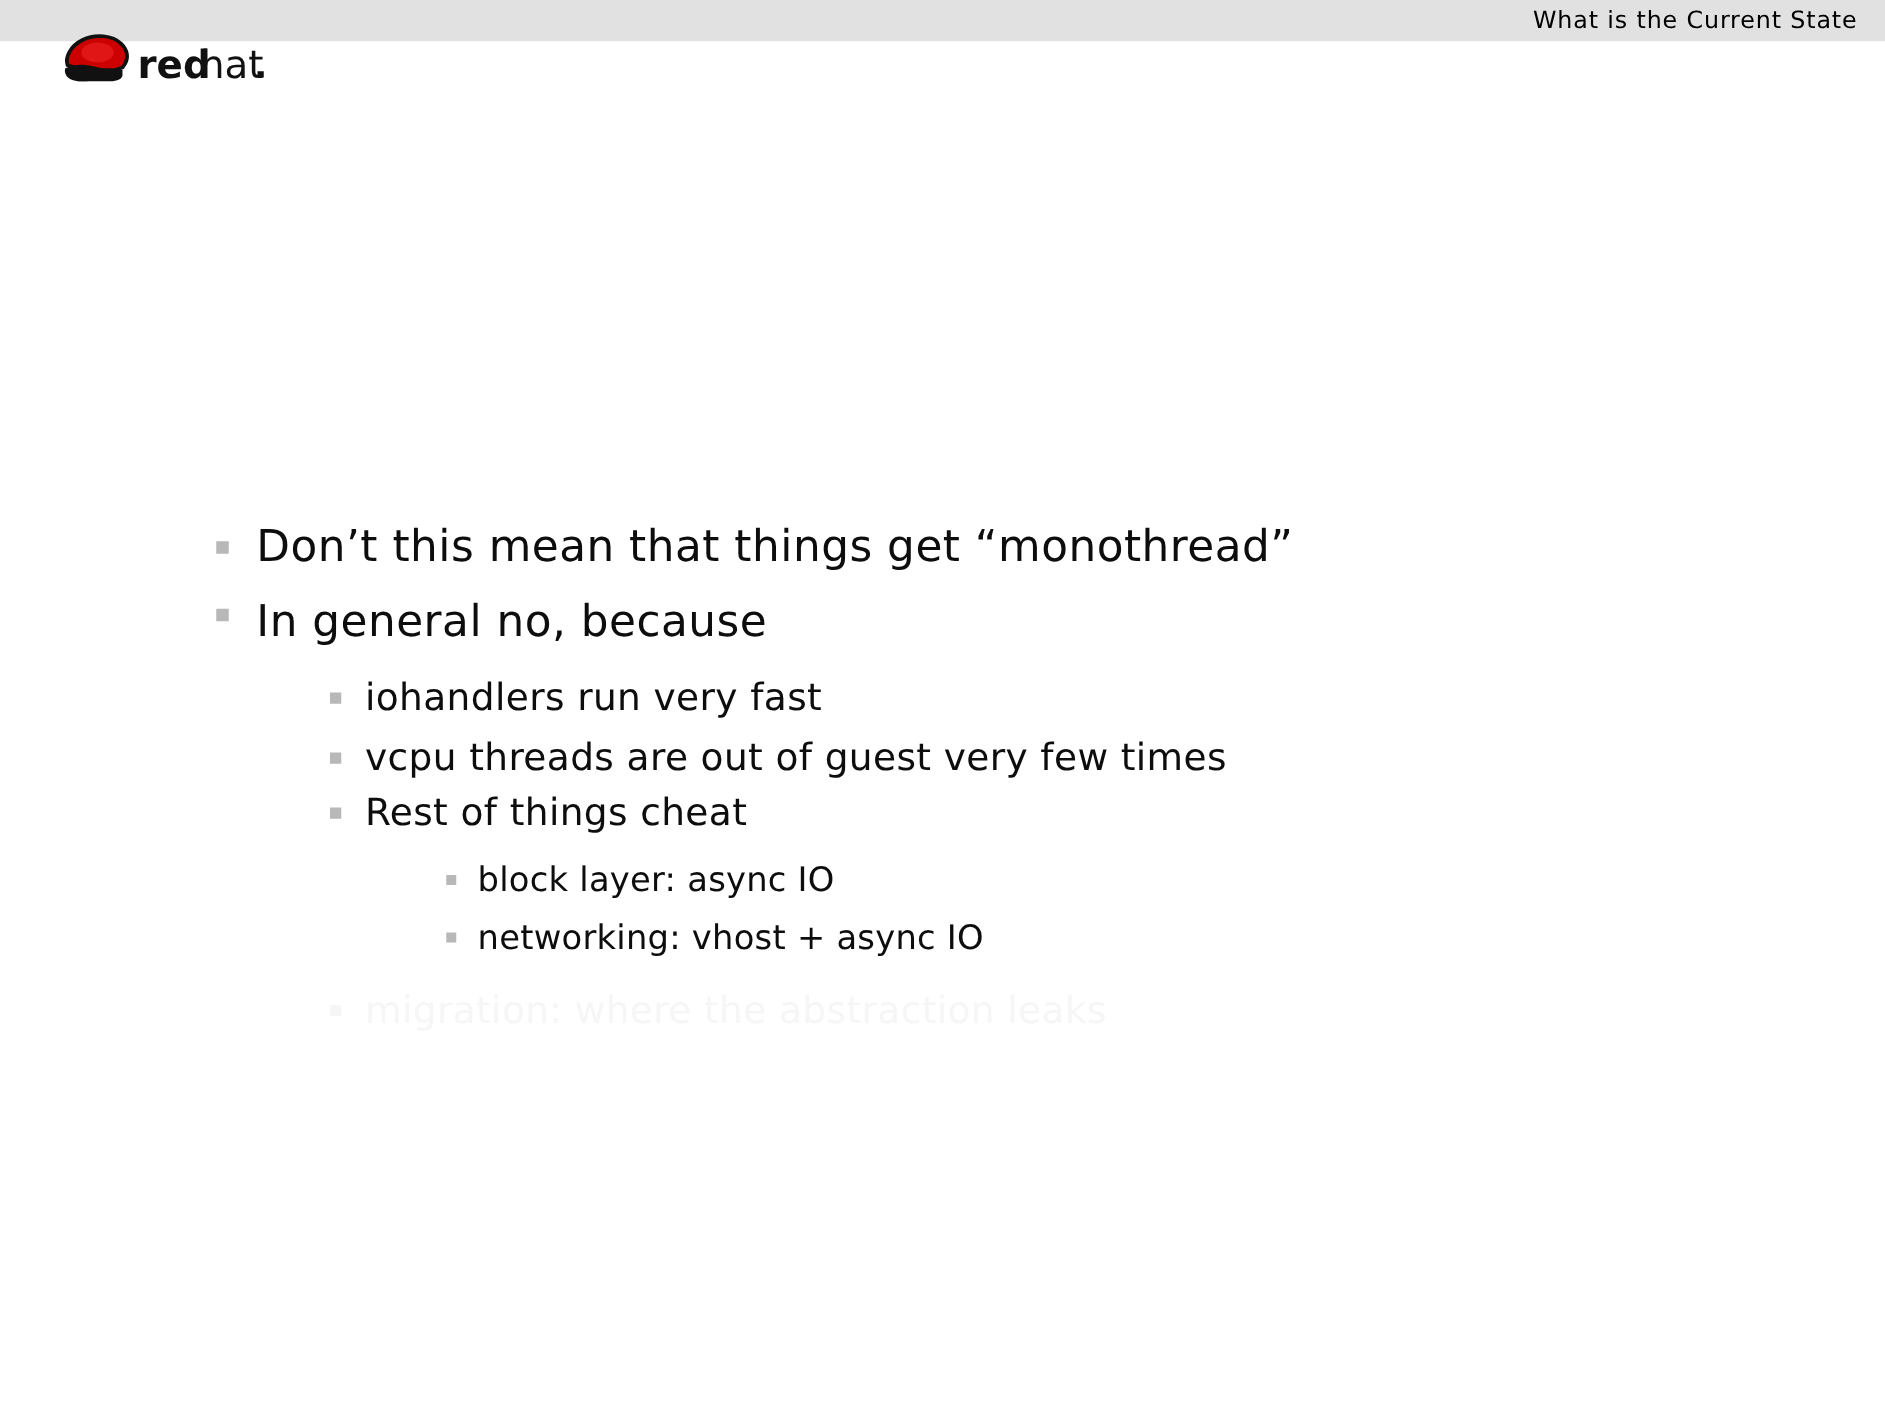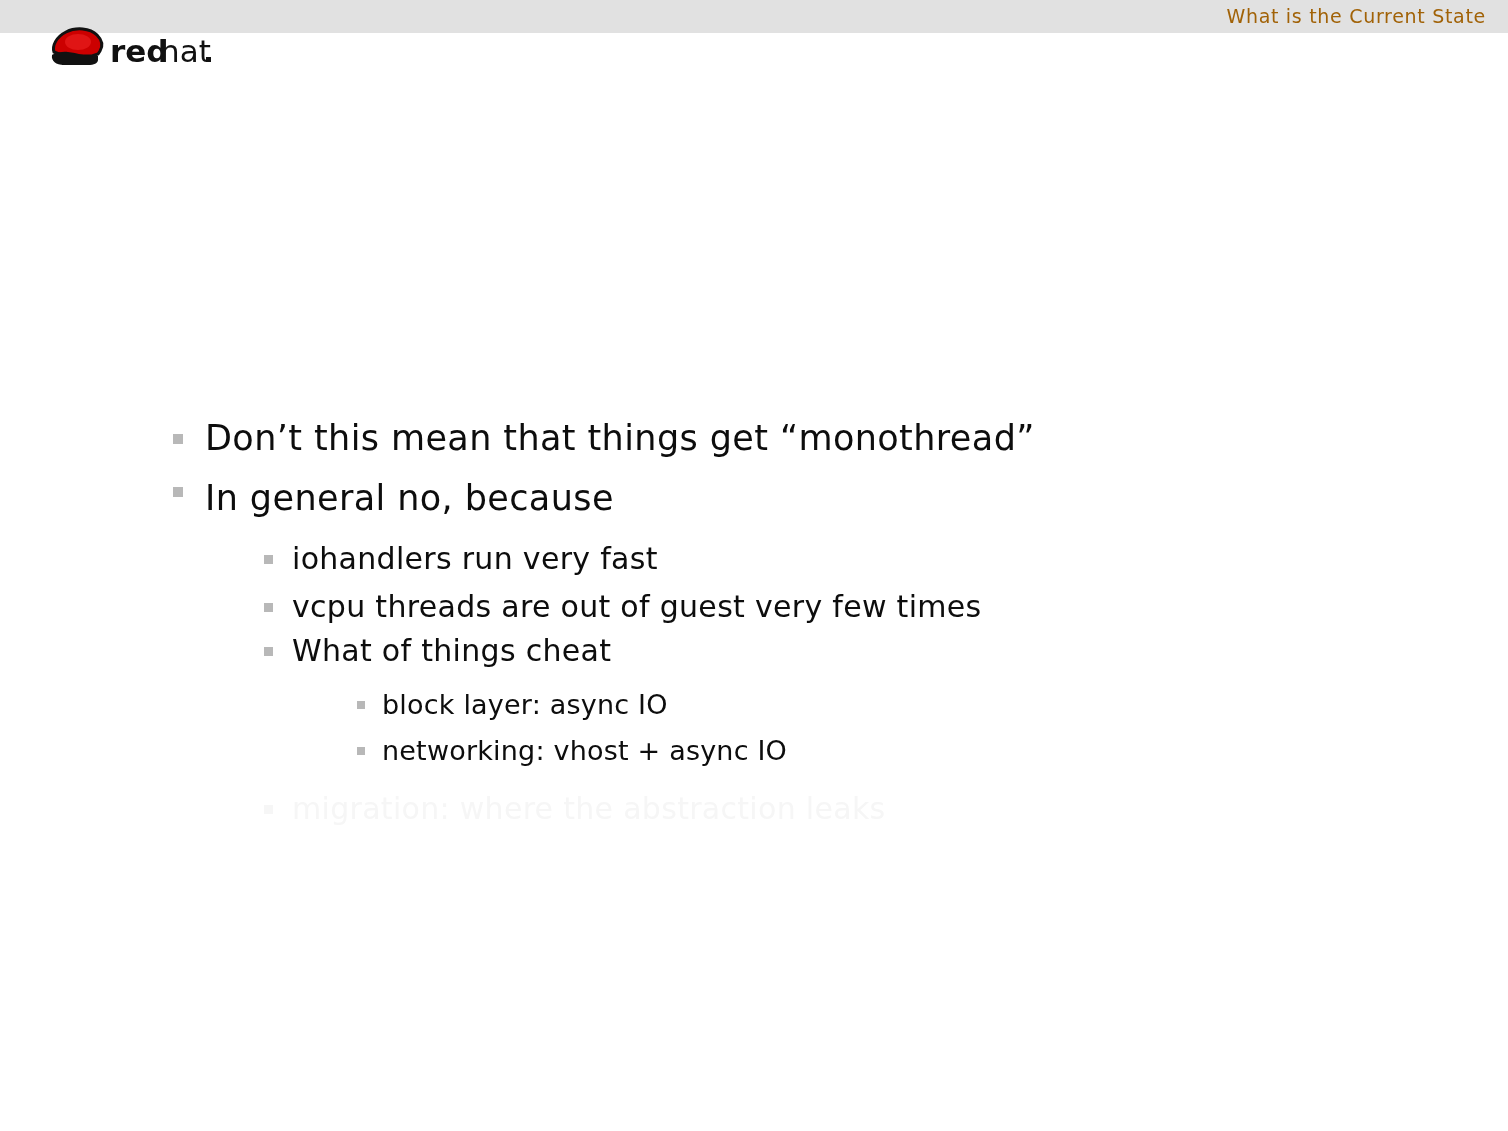--- a/index.html
+++ b/index.html
@@ -27,21 +27,21 @@
     height: 33px;
     background: #e1e1e1;
   }
   .header-title {
     position: absolute;
     right: 22px;
     top: 5px;
     font-family: "DejaVu Sans", sans-serif;
     font-size: 19px;
     letter-spacing: 0.7px;
-    color: #a16207;
+    color: #000000;
     white-space: nowrap;
   }
 
   
   .logo {
     position: absolute;
     left: 48px;
     top: 26px;
     width: 200px;
     height: 48px;
@@ -169,21 +169,21 @@
       <span class="bullet-text">iohandlers run very fast</span>
     </div>
 
     <div class="bullet-row lvl2 row-d">
       <span class="bullet-marker"></span>
       <span class="bullet-text">vcpu threads are out of guest very few times</span>
     </div>
 
     <div class="bullet-row lvl2 row-e">
       <span class="bullet-marker"></span>
-      <span class="bullet-text">What of things cheat</span>
+      <span class="bullet-text">Rest of things cheat</span>
     </div>
 
     <div class="bullet-row lvl3 row-f">
       <span class="bullet-marker"></span>
       <span class="bullet-text">block layer: async IO</span>
     </div>
 
     <div class="bullet-row lvl3 row-g">
       <span class="bullet-marker"></span>
       <span class="bullet-text">networking: vhost + async IO</span>

